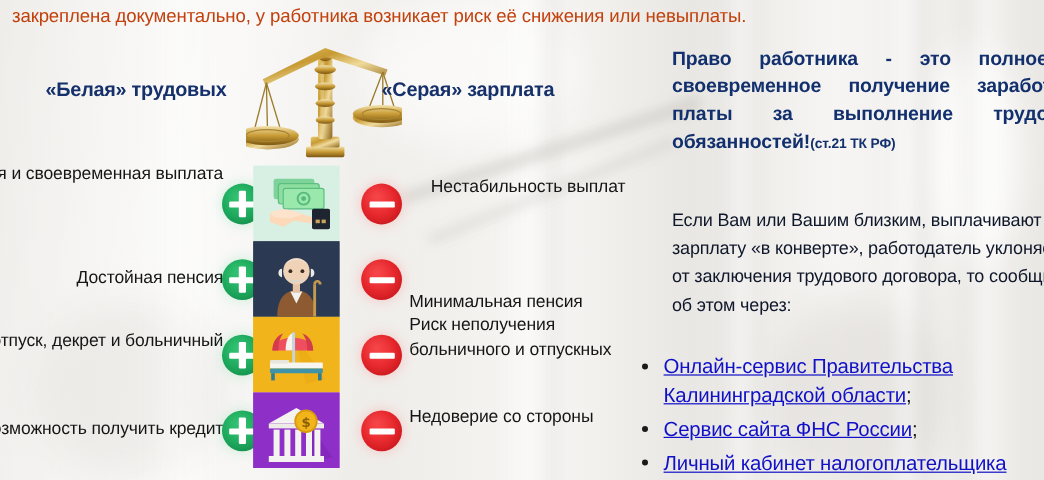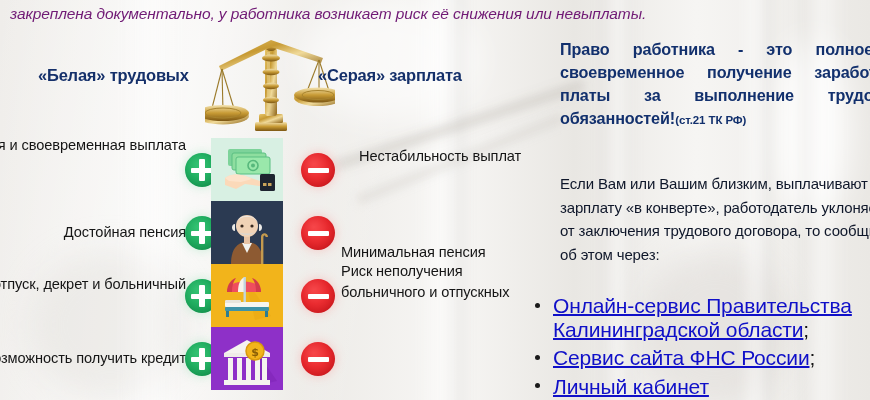--- a/index.html
+++ b/index.html
@@ -31,23 +31,22 @@
   #bg .diag{position:absolute;left:330px;top:120px;width:260px;height:10px;
     background:rgba(190,186,180,.45);transform:rotate(-18deg);filter:blur(5px);}
   #bg .diag2{position:absolute;left:350px;top:155px;width:220px;height:8px;
     background:rgba(200,196,190,.4);transform:rotate(-22deg);filter:blur(5px);}
 
   #page{position:absolute;inset:0;z-index:2;}
 
   
   .top-line{
     position:absolute;left:10px;top:5px;width:820px;
-    font-size:15.5px;color:#701a75;letter-spacing:-.1px;
+    font-size:15.5px;color:#c2410c;letter-spacing:-.1px;
     white-space:nowrap;
-    font-style:italic;
   }
 
   
   .scales{position:absolute;left:205px;top:28px;width:130px;height:112px;}
 
   
   .col-head{
     position:absolute;font-size:16.5px;font-weight:bold;color:#15306a;
     letter-spacing:-.2px;white-space:nowrap;
   }
@@ -100,21 +99,21 @@
     line-height:23px;text-align:justify;text-align-last:left;
     letter-spacing:-.1px;
   }
   .rp-head .art{font-size:11.5px;font-weight:bold;}
   .rp-body{
     top:172px;font-size:15px;color:#0f172a;line-height:23.5px;
     letter-spacing:-.15px;
   }
   .rp-list{top:294px;margin:0;padding:0;list-style:none;}
   .rp-list li{
-    position:relative;padding-left:33px;font-size:21px;line-height:23.5px;
+    position:relative;padding-left:33px;font-size:17px;line-height:23.5px;
     color:#141414;letter-spacing:-.15px;margin-bottom:5px;
   }
   .rp-list li .dot{position:absolute;left:15px;top:8.5px;width:5px;height:5px;
     border-radius:50%;background:#1a1a1a;}
   .rp-list a{color:#1010c8;text-decoration:underline;text-underline-offset:1px;}
   .tail{color:#141414;text-decoration:none;}
 </style>
 </head>
 <body>
 
@@ -304,20 +303,21 @@
           <rect x="51" y="31" width="5" height="22" fill="#f5f3ef"></rect>
           <rect x="13" y="53" width="46" height="5" fill="#f5f3ef"></rect>
           <circle cx="44" cy="24" r="9" fill="#f2b41b" stroke="#d99a0c" stroke-width="1.5"></circle>
           <text x="44" y="28.5" font-family="DejaVu Sans, sans-serif" font-size="11" font-weight="bold" fill="#8a5f06" text-anchor="middle">$</text>
         </svg>
       </div>
       <div class="badge minus">
         <div class="glow"></div>
           <div class="barh"></div>
       </div>
+      <div class="right-text">Недоверие со стороны</div>
     </div>
 
   </div>
 
   <div class="rp rp-head" style="position:absolute;">
     <span>Право работника - это полное и своевременное получение заработной платы за выполнение трудовых обязанностей!</span><span class="art">(ст.21 ТК РФ)</span>
   </div>
 
   <div class="rp rp-body" style="position:absolute;">Если Вам или Вашим близким, выплачивают зарплату «в конверте», работодатель уклоняется от заключения трудового договора, то сообщите об этом через:</div>
 

